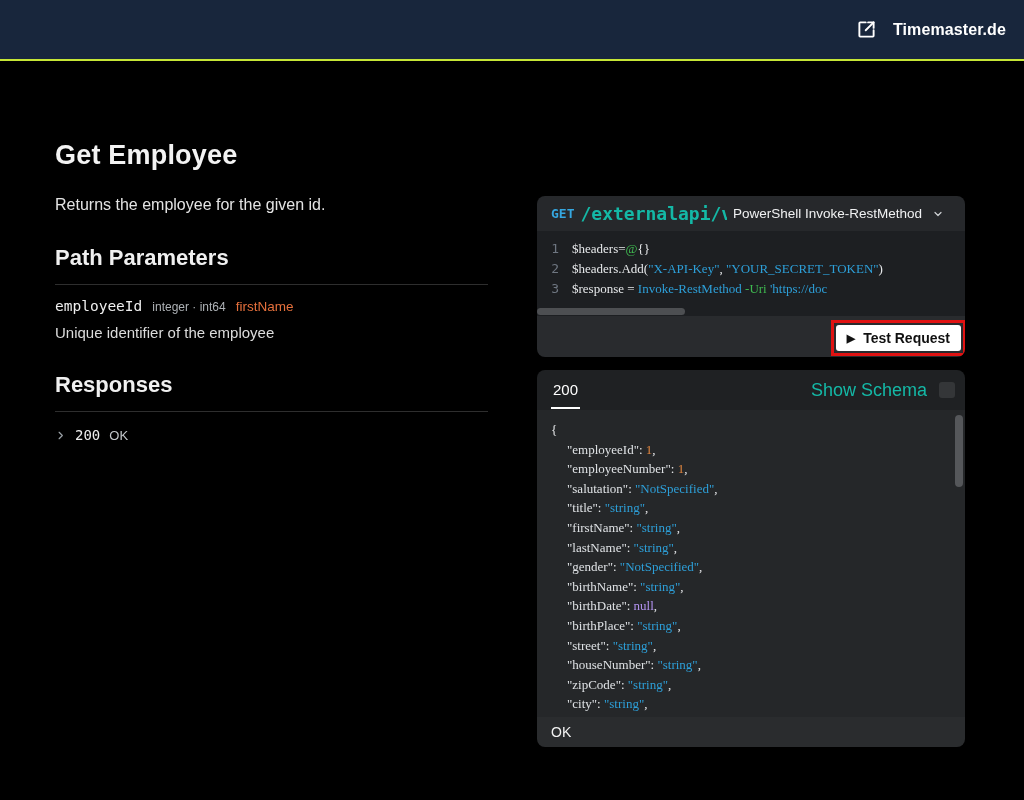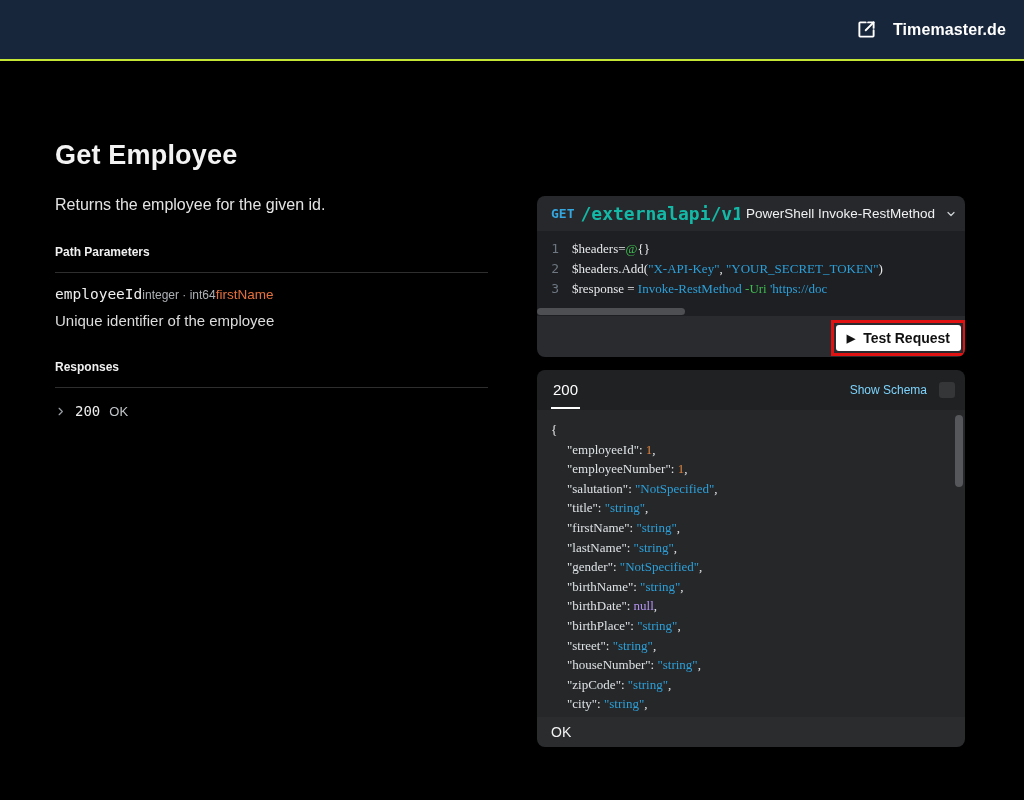--- a/index.html
+++ b/index.html
@@ -11,37 +11,37 @@
   .topbar { height:59px; background:var(--brand-bar); display:flex; align-items:center; justify-content:flex-end; padding:0 18px; }
   .brand { display:flex; align-items:center; gap:17px; color:#fff; cursor:pointer; }
   .brand svg { display:block; }
   .brand-label { font-size:16px; font-weight:700; letter-spacing:.1px; }
   .accent-line { height:2px; background:var(--accent-line); }
 
   
   .left-col { position:absolute; left:55px; top:140px; width:433px; }
   .op-title { font-size:27px; font-weight:700; color:#f3f3f3; letter-spacing:.2px; }
   .op-desc { margin-top:25px; font-size:16px; color:#e4e4e4; }
-  .section-heading { margin-top:31px; font-size:12px; font-weight:700; color:#f0f0f0; }
+  .section-heading { margin-top:31px; font-size:22px; font-weight:700; color:#f0f0f0; }
   .divider { margin-top:13px; height:1px; background:#2e2e2e; }
-  .param-row { margin-top:13px; display:flex; align-items:baseline; }
+  .param-row { margin-top:13px; display:flex; align-items:baseline; gap:10px; }
   .param-name { font-family:"DejaVu Sans Mono", monospace; font-size:14.5px; color:#efefef; }
   .param-type { font-size:12px; color:#adb1b5; }
   .param-required { font-size:13.5px; color:var(--required); }
   .param-desc { margin-top:10px; font-size:15px; color:#dcdcdc; }
   .response-row { margin-top:15px; display:flex; align-items:center; gap:9px; cursor:pointer; }
   .chevron-right { color:#9aa0a5; display:flex; }
   .resp-code { font-family:"DejaVu Sans Mono", monospace; font-size:14px; color:#ededed; }
   .resp-label { font-size:13px; color:#c2c6c9; }
 
   
   .right-col { position:absolute; left:537px; top:196px; width:428px; }
 
   .request-card { border-radius:8px; overflow:hidden; }
-  .request-header { height:35px; background:#26282b; display:flex; align-items:center; padding:0 8px 0 14px; gap:6px; }
+  .request-header { height:35px; background:#26282b; display:flex; align-items:center; padding:0 21px 0 14px; gap:6px; }
   .method { font-family:"DejaVu Sans Mono", monospace; font-size:13px; font-weight:700; color:var(--method-get); }
   .req-path { font-family:"DejaVu Sans Mono", monospace; font-size:18px; color:#14b8a6; white-space:nowrap; overflow:hidden;font-weight:bold; }
   .client-selector { margin-left:auto; display:flex; align-items:center; gap:10px; background:none; border:none; color:#f0f1f2; font-family:"Liberation Sans", sans-serif; font-size:13.5px; cursor:pointer; white-space:nowrap; }
   .chevron-down { display:flex; color:#cfd2d4; }
 
   .code-area { background:#1d1f22; padding:8px 0 4px 0; height:77px; overflow:hidden; }
   .code-area .tok-line { display:flex; white-space:pre; font-family:"DejaVu Sans Mono", monospace; font-size:13px; line-height:20px; }
   .line-num { width:22px; text-align:right; margin-right:13px; color:#6e7681; flex:none; }
   .line-body { white-space:pre;font-family:Liberation Serif, serif; }
 
@@ -50,21 +50,21 @@
 
   .request-footer { height:41px; background:#292b2e; position:relative; }
   .annotation-box { position:absolute; right:-1px; top:4px; border:3px solid var(--annotation); padding:2px; display:flex; }
   .test-request-button { background:#fff; color:#111; border:none; border-radius:3px; font-family:"Liberation Sans", sans-serif; font-size:14px; font-weight:700; padding:5px 11px; display:flex; align-items:center; gap:8px; cursor:pointer; }
   .play-icon { font-size:11px; line-height:1; }
 
   .response-card { margin-top:13px; border-radius:8px; overflow:hidden; }
   .response-header { height:40px; background:#1f2123; display:flex; align-items:center; padding:0 10px 0 14px; }
   .status-tab { color:#fff; font-size:15px; font-weight:500; padding:10px 2px 9px; border-bottom:2px solid #fff; cursor:pointer; }
   .schema-toggle { margin-left:auto; display:flex; align-items:center; gap:12px; }
-  .schema-label { font-size:12px; color:#7dd3fc; }
+  .schema-label { font-size:18px; color:#14b8a6; }
   .schema-checkbox { width:16px; height:16px; background:#343638; border-radius:3px; cursor:pointer; }
 
   .response-body { background:#252729; height:307px; overflow:hidden; position:relative; padding:10px 0 0 14px; }
   .response-body .tok-line { white-space:pre; font-family:"DejaVu Sans Mono", monospace; font-size:13px; line-height:19.6px; }
   .vscroll-thumb { position:absolute; right:2px; top:5px; width:8px; height:72px; background:#55575a; border-radius:4px; }
 
   .response-footer { height:30px; background:#2a2c2e; display:flex; align-items:center; padding:0 14px; }
   .footer-status { font-size:14px; color:#f2f2f2; }
 
   

